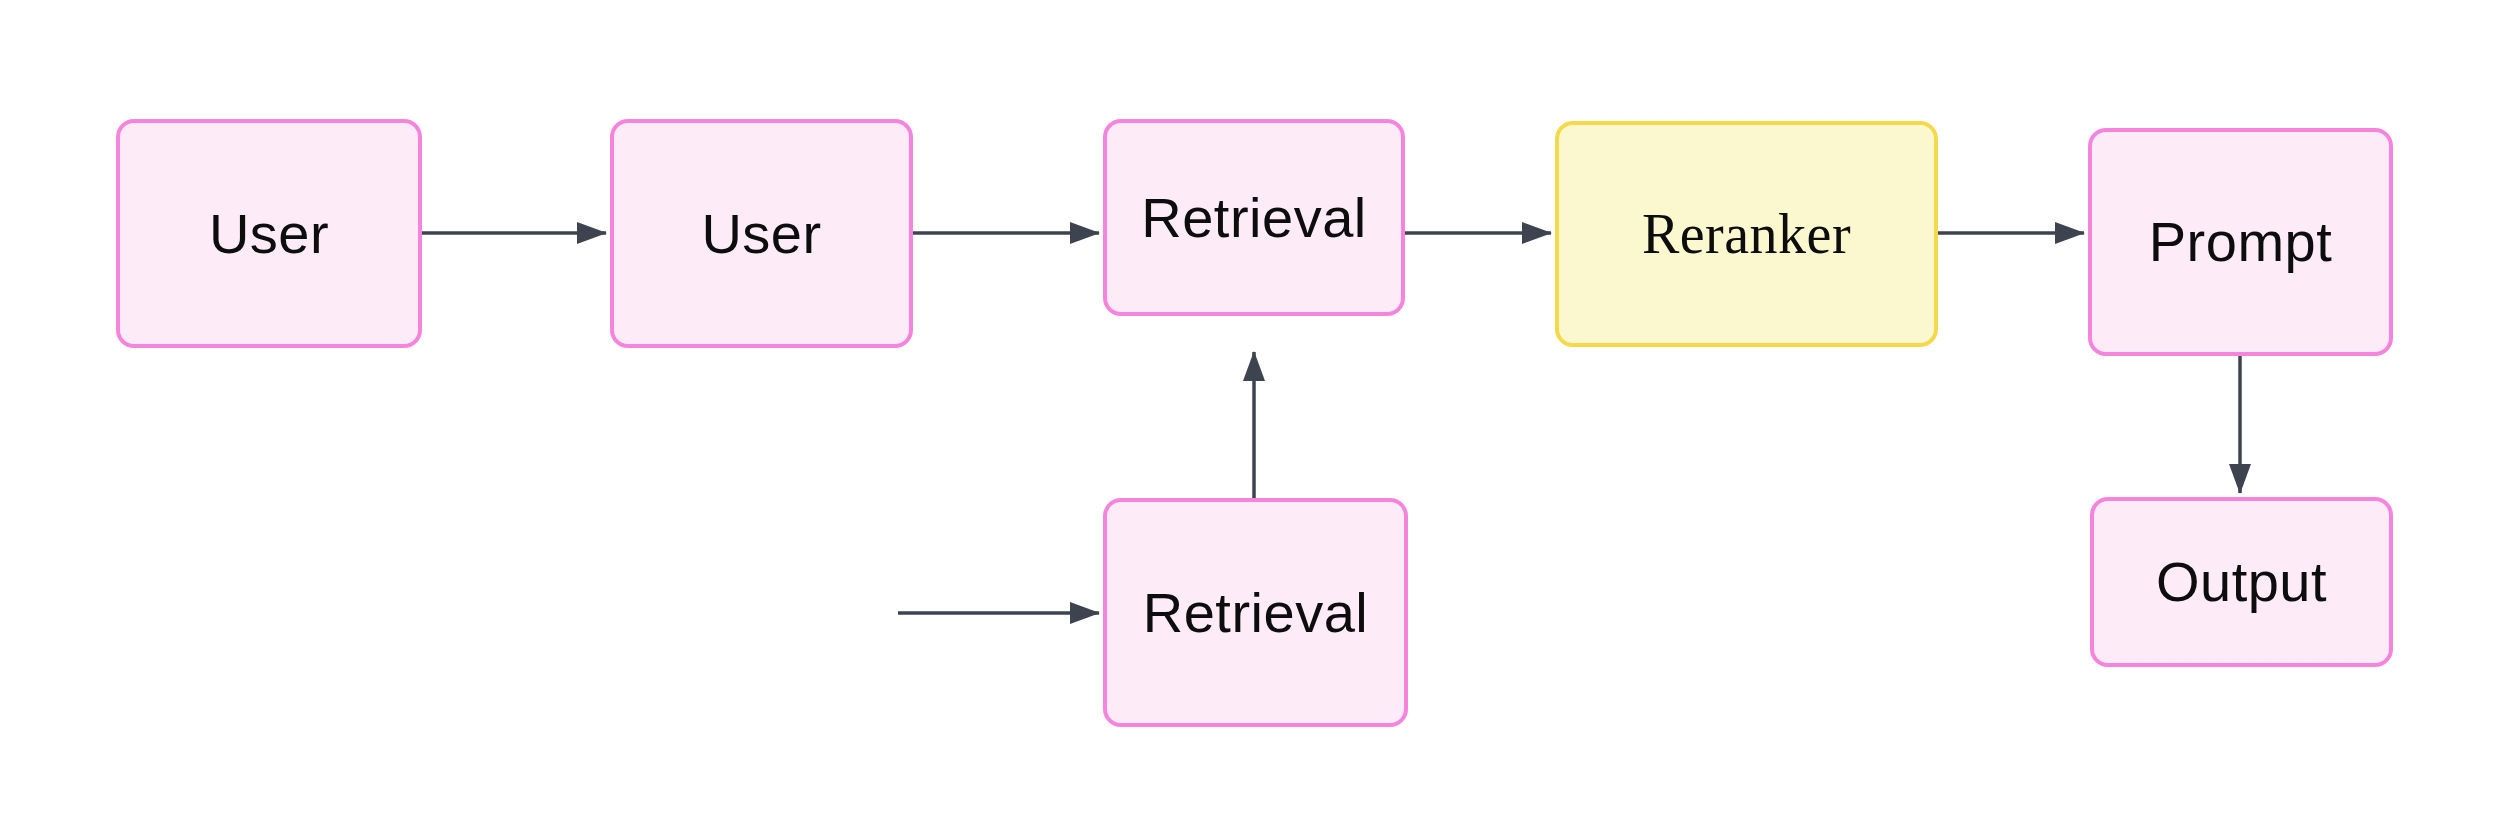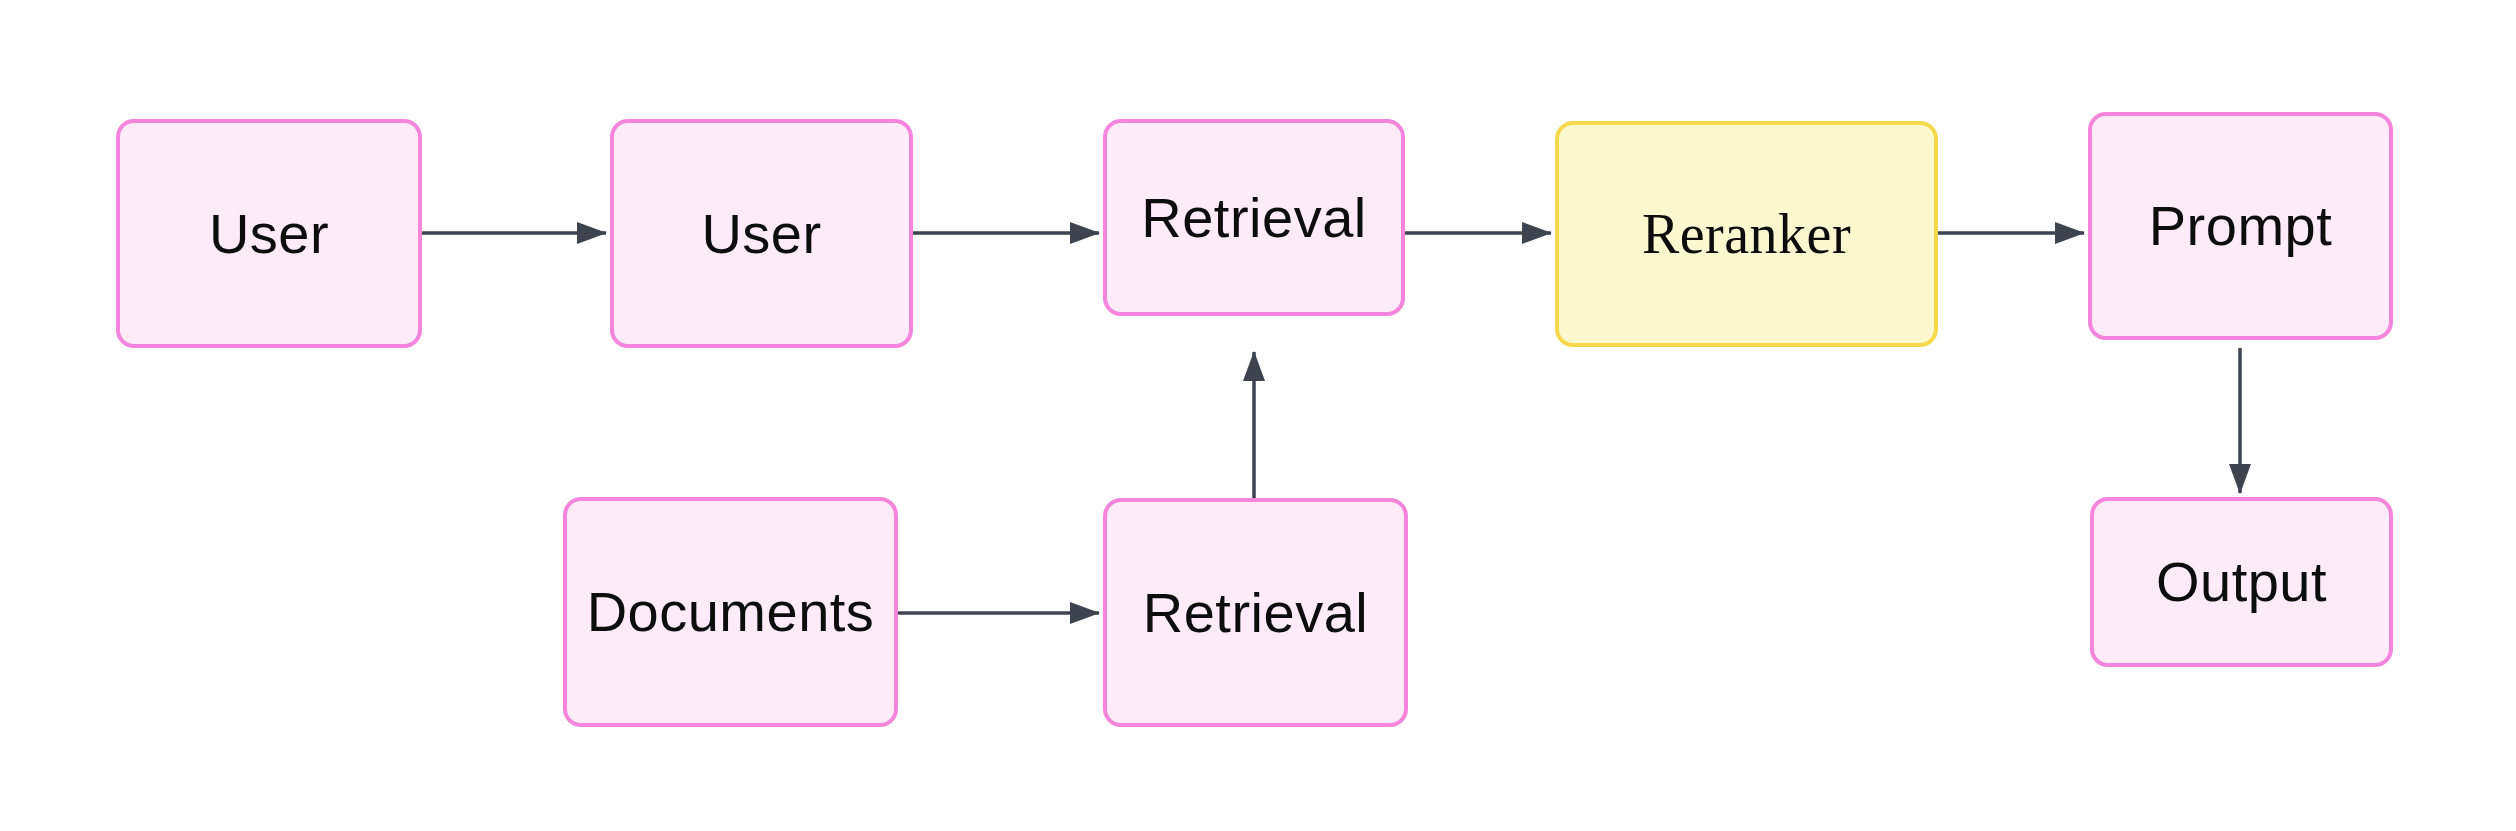--- a/index.html
+++ b/index.html
@@ -92,27 +92,24 @@
   </div>
 
   <div class="node pink" style="left:1103px; top:119px; width:302px; height:197px">
     <span class="node-label">Retrieval</span>
   </div>
 
   <div class="node yellow" style="left:1555px; top:121px; width:383px; height:226px">
     <span class="node-label">Reranker</span>
   </div>
 
-  <div class="node pink" style="left:2088px; top:112px; width:305px; height:228px">
+  <div class="node pink" style="left:2088px; top:128px; width:305px; height:228px">
     <span class="node-label">Prompt</span>
   </div>
 
-  <div class="node pink" style="left:563px; top:497px; width:335px; height:230px">
-    <span class="node-label">Documents</span>
-  </div>
 
   <div class="node pink" style="left:1103px; top:498px; width:305px; height:229px">
     <span class="node-label">Retrieval</span>
   </div>
 
   <div class="node pink" style="left:2090px; top:497px; width:303px; height:170px">
     <span class="node-label">Output</span>
   </div>
 
 </div>

